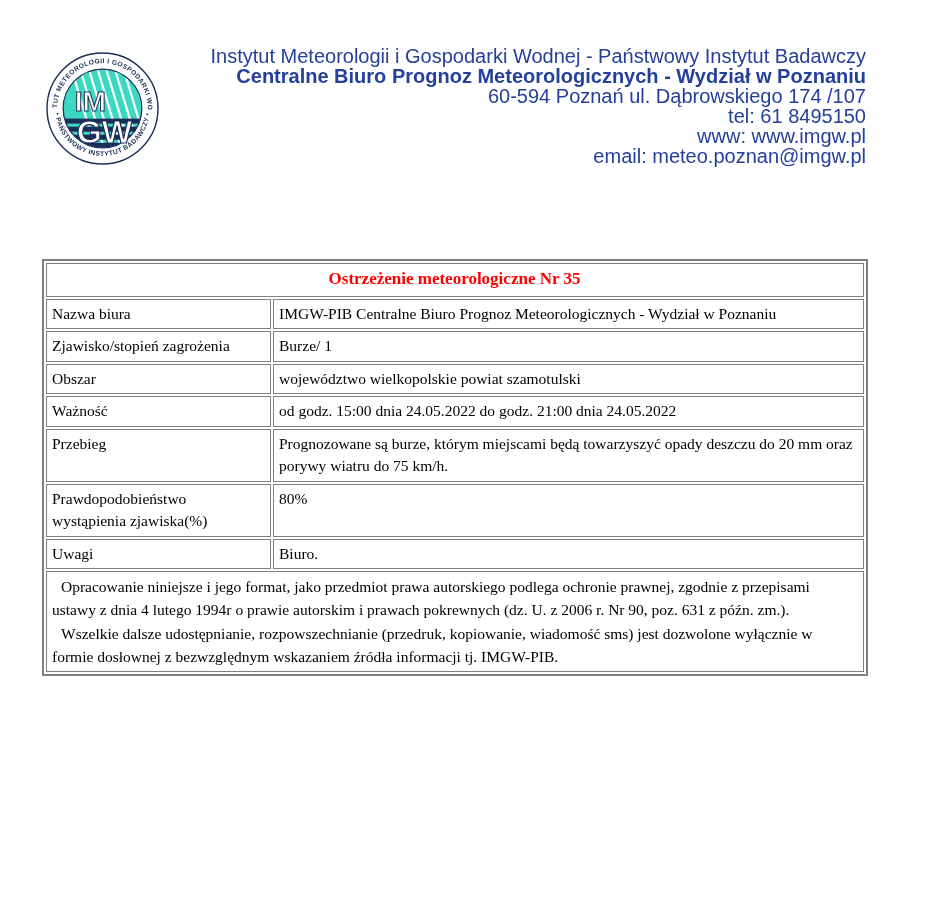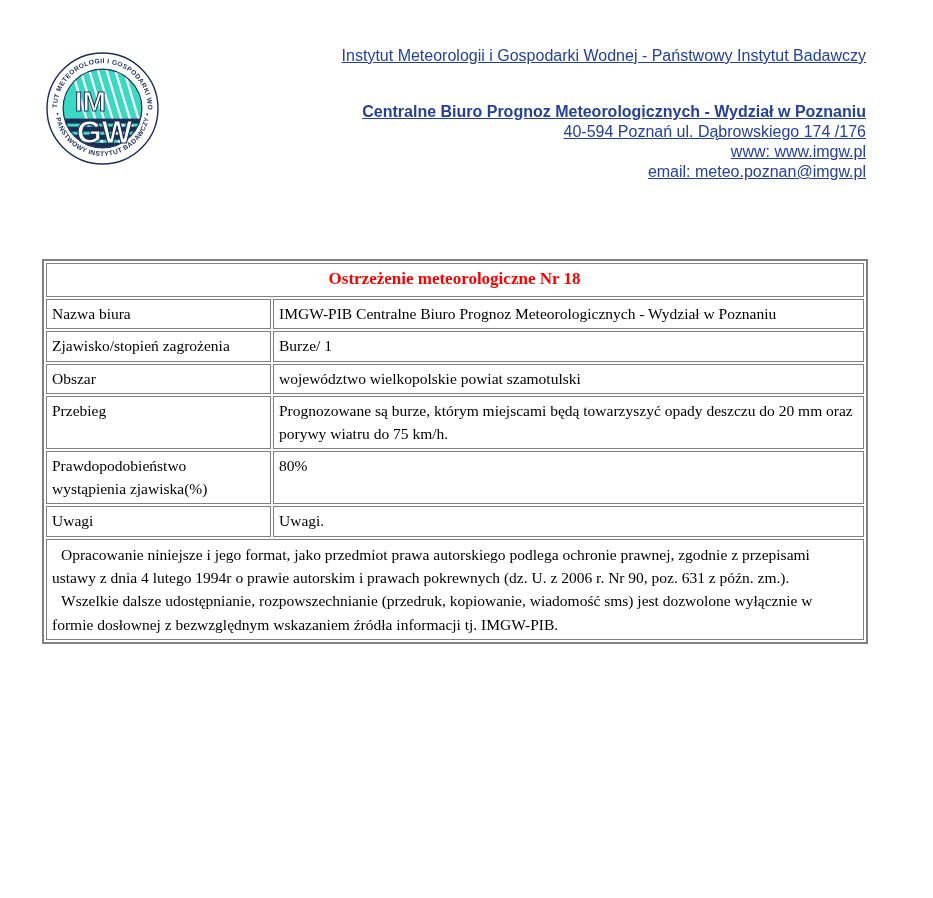--- a/index.html
+++ b/index.html
@@ -19,26 +19,25 @@
     color:var(--text-black);
   }
   
   .logo-wrap{
     position:absolute;left:46px;top:52px;width:113px;height:113px;
   }
   .header-text{
     position:absolute;top:46px;right:67px;
     text-align:right;
     font-family:"Liberation Sans", sans-serif;
-    font-size:16px;line-height:20px;
+    font-size:20px;line-height:20px;
     color:var(--header-blue);
     white-space:nowrap;
-    text-decoration:underline;
   }
-  .header-text .bold{font-weight:bold;margin-top:36px;}
+  .header-text .bold{font-weight:bold;}
   
   table.warning{
     position:absolute;left:42px;top:259px;
     width:826px;
     border:2px solid var(--table-border);
     border-spacing:2px;
     font-size:15.5px;
   }
   table.warning td{
     border:1px solid var(--table-border);
@@ -109,60 +108,65 @@
     </text>
     <text font-family="Liberation Sans, sans-serif" font-size="6.6" font-weight="bold" fill="var(--logo-navy,#1B2E58)" letter-spacing="0.4">
       <textPath href="#arcBot" startOffset="50%" text-anchor="middle">• PAŃSTWOWY INSTYTUT BADAWCZY •</textPath>
     </text>
   </svg>
 </div>
 
 <div class="header-text">
   <div>Instytut Meteorologii i Gospodarki Wodnej - Państwowy Instytut Badawczy</div>
   <div class="bold">Centralne Biuro Prognoz Meteorologicznych - Wydział w Poznaniu</div>
-  <div>40-594 Poznań ul. Dąbrowskiego 174 /176</div>
+  <div>60-594 Poznań ul. Dąbrowskiego 174 /107</div>
+  <div>tel: 61 8495150</div>
   <div>www: www.imgw.pl</div>
   <div>email: meteo.poznan@imgw.pl</div>
 </div>
 
 <table class="warning">
   <tbody>
       <tr>
-    <td class="title-cell" colspan="2">Ostrzeżenie meteorologiczne Nr 18</td>
+    <td class="title-cell" colspan="2">Ostrzeżenie meteorologiczne Nr 35</td>
   </tr>
 
   <tr class="single">
     <td class="label">Nazwa biura</td>
     <td>IMGW-PIB Centralne Biuro Prognoz Meteorologicznych - Wydział w Poznaniu</td>
   </tr>
 
   <tr class="single">
     <td class="label">Zjawisko/stopień zagrożenia</td>
     <td>Burze/ 1</td>
   </tr>
 
   <tr class="single">
     <td class="label">Obszar</td>
     <td><span>województwo wielkopolskie </span><span class="b">powiat szamotulski</span></td>
   </tr>
 
+  <tr class="single">
+    <td class="label">Ważność</td>
+    <td>od godz. 15:00 dnia 24.05.2022 do godz. 21:00 dnia 24.05.2022</td>
+  </tr>
 
   <tr>
     <td class="label">Przebieg</td>
     <td>Prognozowane są burze, którym miejscami będą towarzyszyć opady deszczu do 20 mm oraz porywy wiatru do 75 km/h.</td>
   </tr>
 
   <tr>
     <td class="label">Prawdopodobieństwo wystąpienia zjawiska(%)</td>
     <td>80%</td>
   </tr>
 
   <tr class="single">
     <td class="label">Uwagi</td>
-    <td>Uwagi.</td>
+    <td>Biuro.</td>
   </tr>
 
 
 
   <tr>
     <td class="footer-cell" colspan="2">
       <p>Opracowanie niniejsze i jego format, jako przedmiot prawa autorskiego podlega ochronie prawnej, zgodnie z przepisami ustawy z dnia 4 lutego 1994r o prawie autorskim i prawach pokrewnych (dz. U. z 2006 r. Nr 90, poz. 631 z późn. zm.).</p>
       <p>Wszelkie dalsze udostępnianie, rozpowszechnianie (przedruk, kopiowanie, wiadomość sms) jest dozwolone wyłącznie w formie dosłownej z bezwzględnym wskazaniem źródła informacji tj. IMGW-PIB.</p>
     </td>
   </tr>

